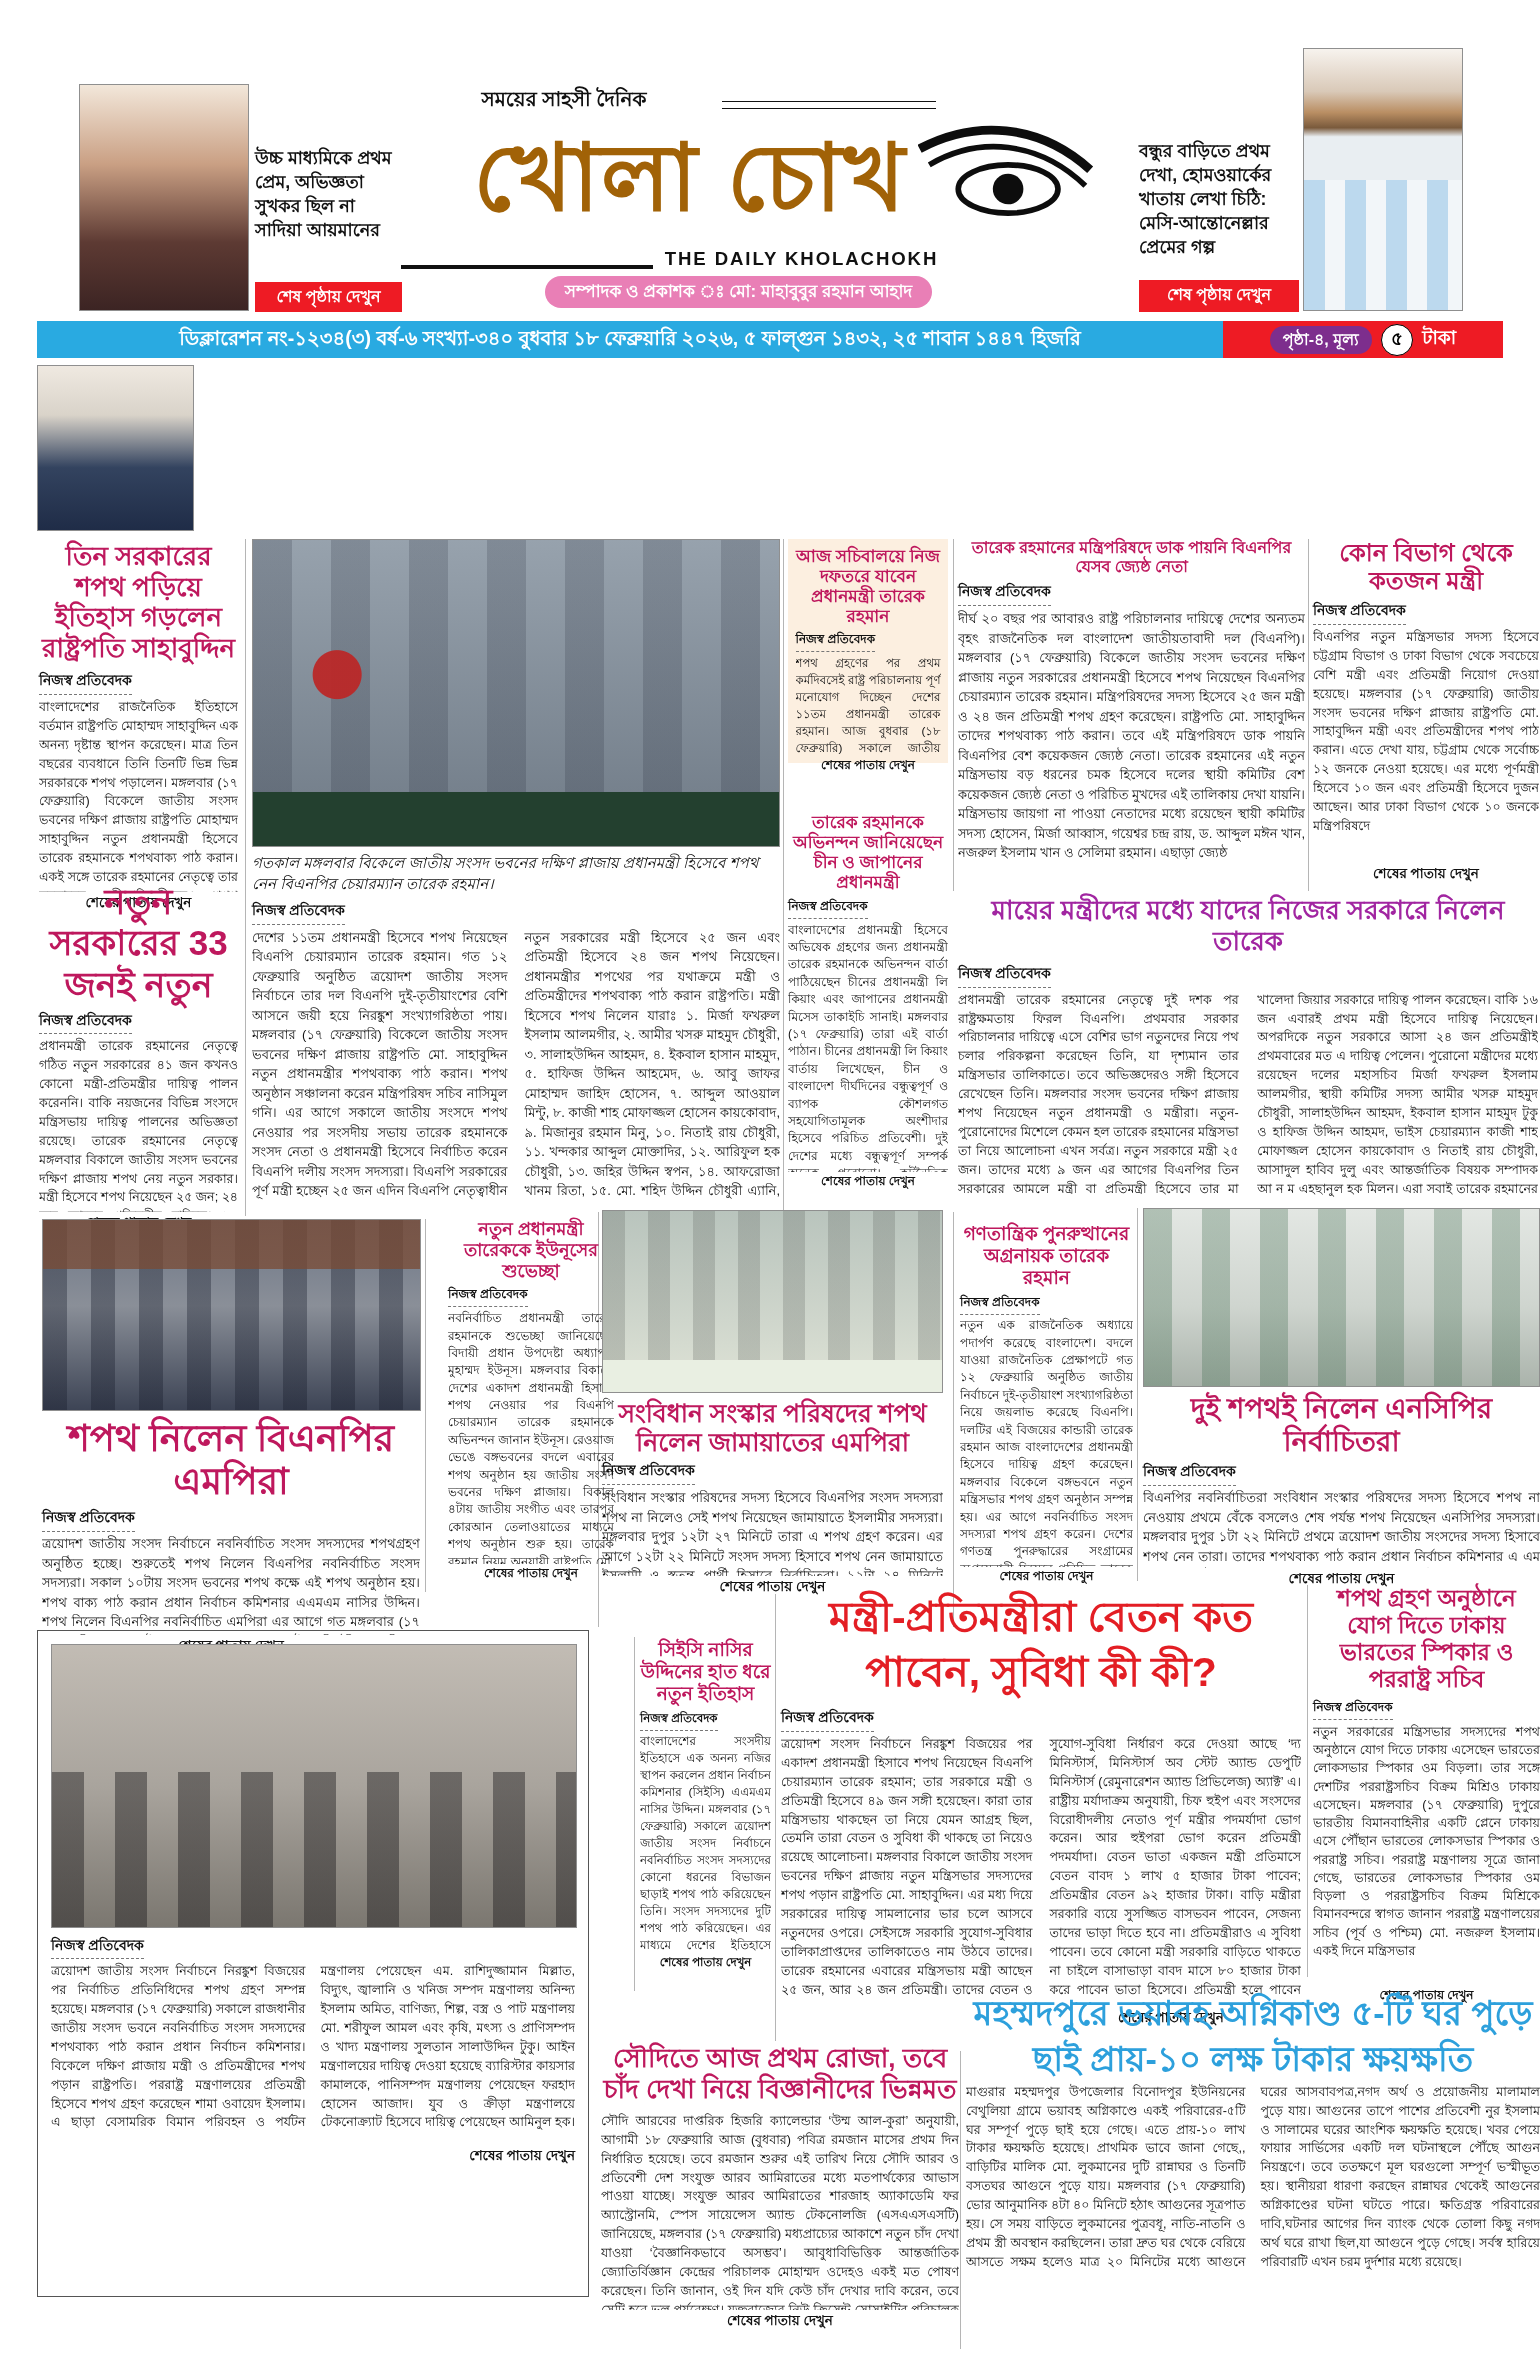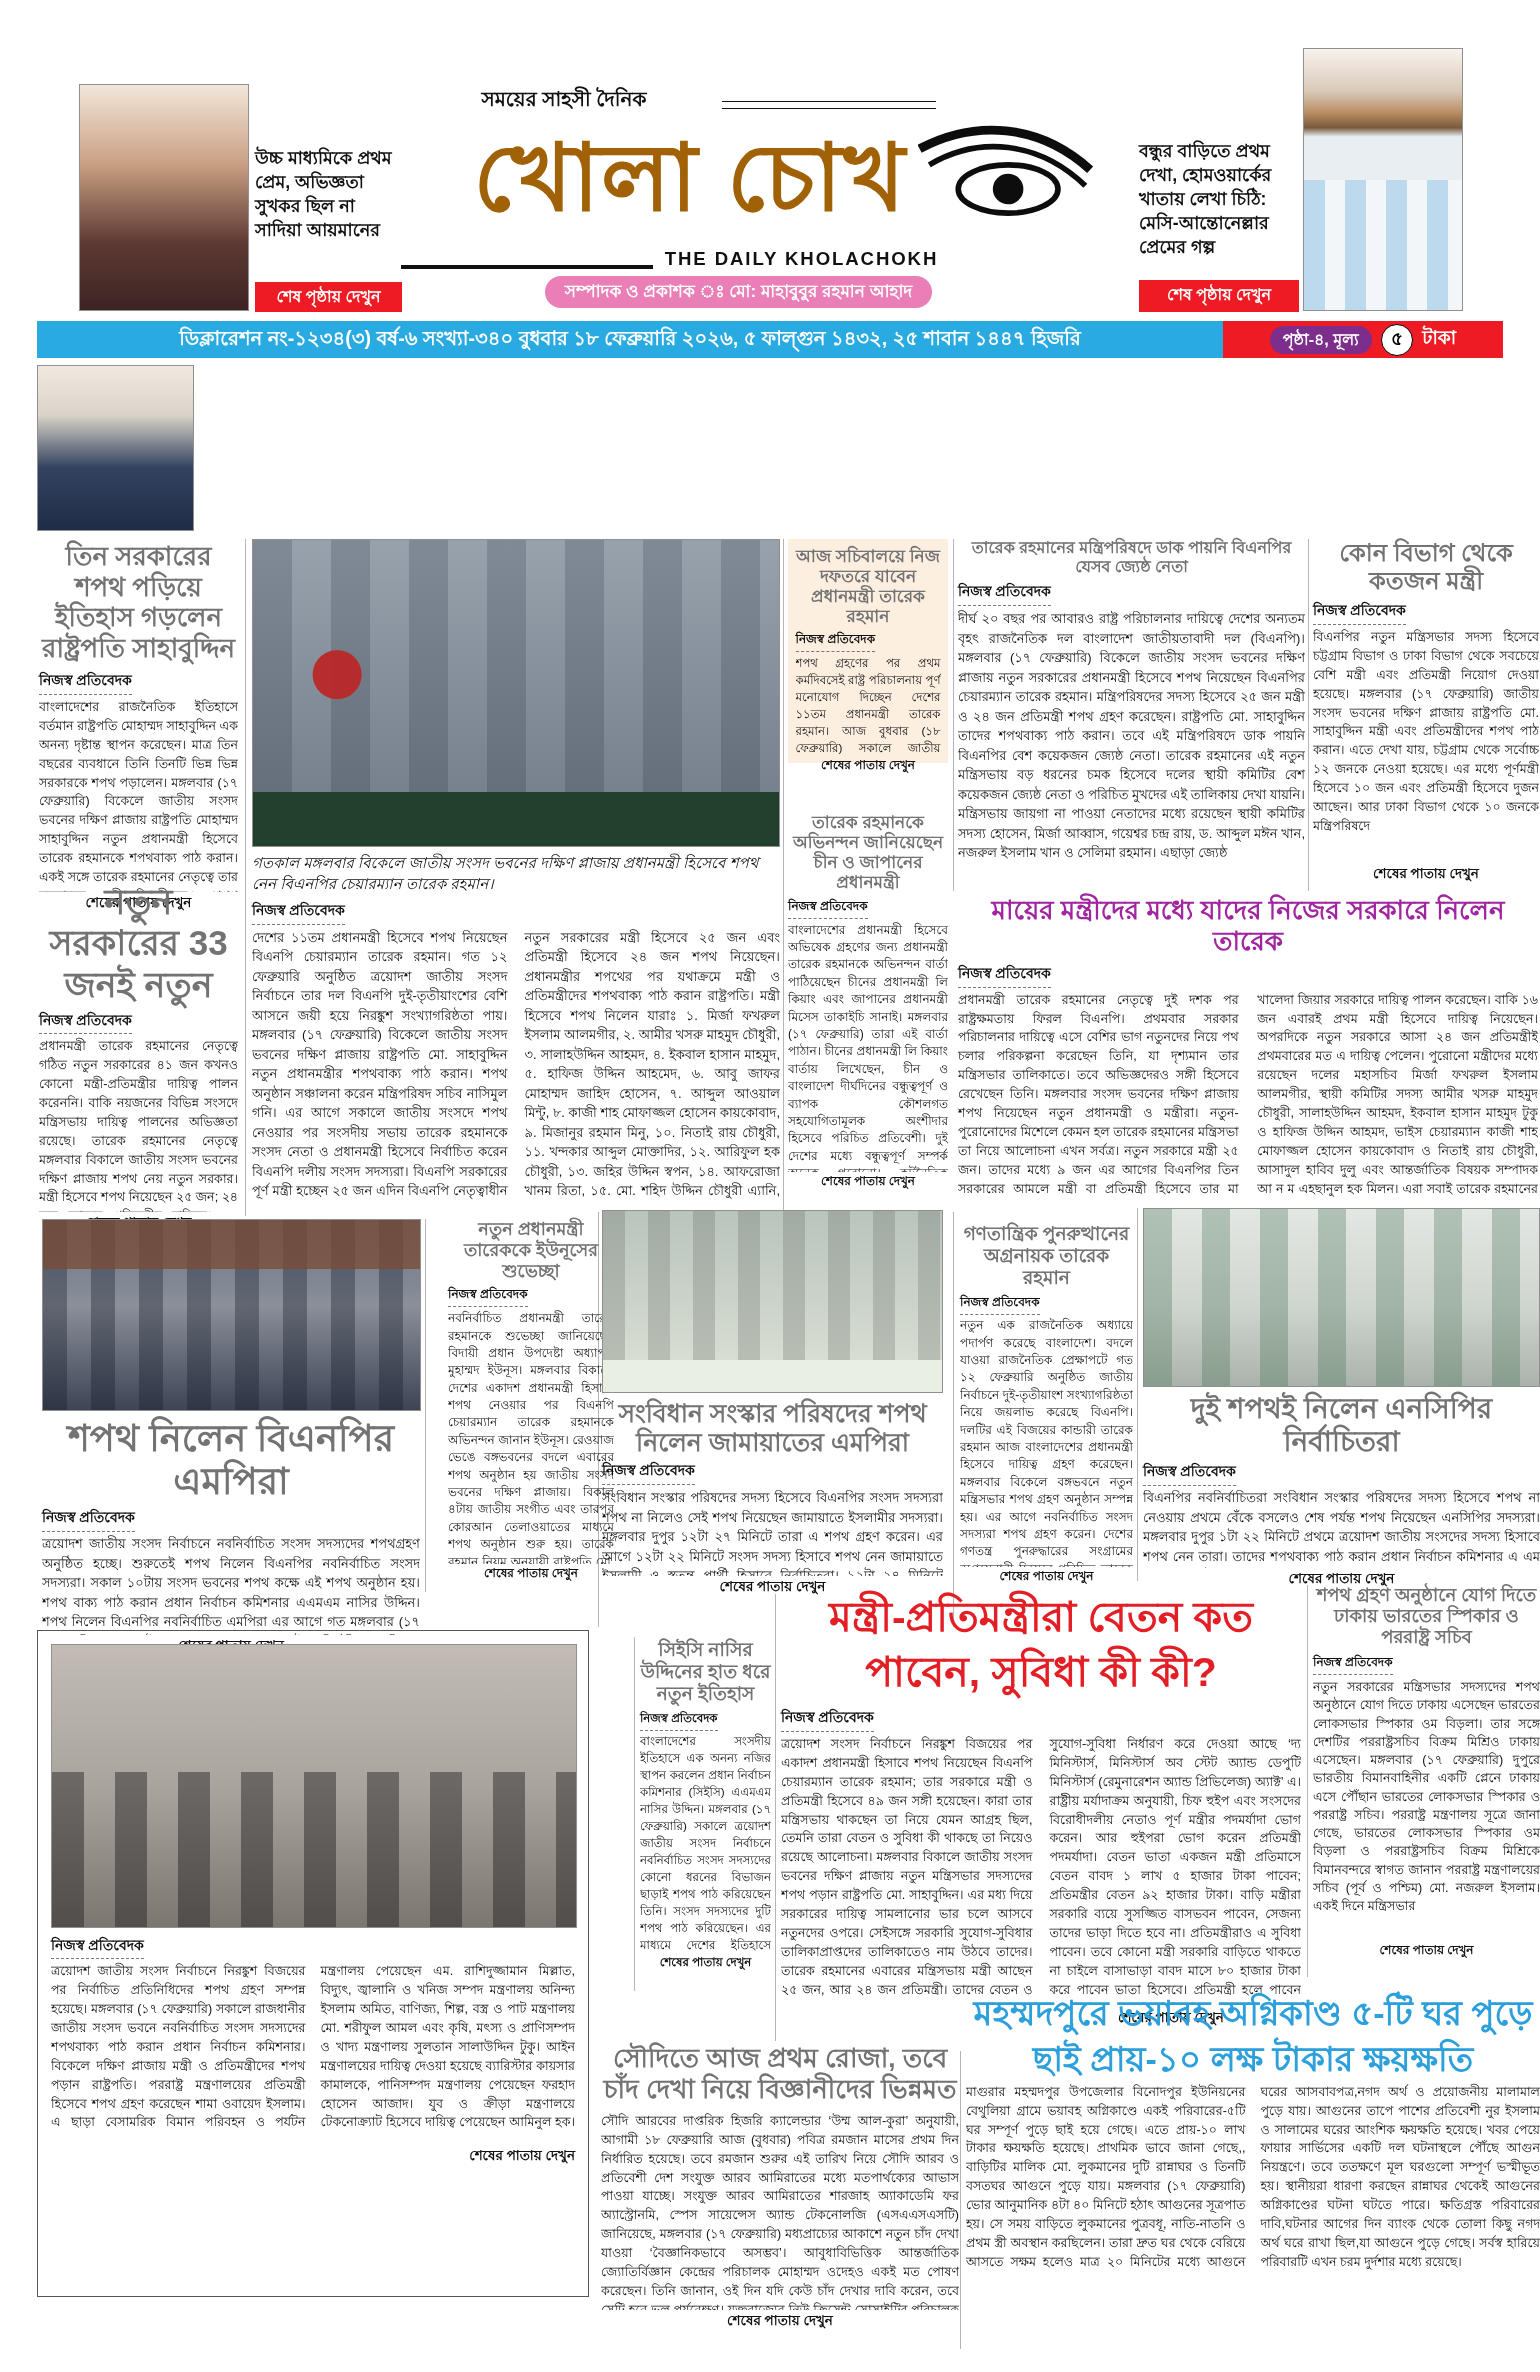--- a/index.html
+++ b/index.html
@@ -1,20 +1,20 @@
 <!DOCTYPE html>
 <html style="font-size:15px"><head>
 <meta charset="utf-8">
 <style>
   html,body{margin:0;padding:0;background:#e9e9e9;}
   #page{position:relative;width:1541px;height:2373px;background:#fff;overflow:hidden;
         font-family:"Liberation Sans",sans-serif;color:#111;}
   .abs{position:absolute;box-sizing:border-box;}
   .photo{border:0.9px solid #8f8f8f;}
-  .hl{font-weight:bold;color:#737373;text-align:center;line-height:1.18;}
+  .hl{font-weight:bold;color:#be185d;text-align:center;line-height:1.18;}
   .byline{font-weight:bold;font-size:14px;border-bottom:0.9px dashed #777;display:inline-block;
           padding-bottom:0.9px;margin-bottom:2.8px;}
   .body{font-size:13px;line-height:1.5;text-align:justify;overflow:hidden;}
   .cols2{column-count:2;column-gap:17px;}
   .more{font-weight:bold;text-align:center;font-size:13.5px;}
   .red{color:#e31e24;} .purple{color:#a125a1;} .blue{color:#2da0dc;}
   .ear-btn{background:#ee1b24;color:#fff;font-weight:bold;font-size:16px;text-align:center;
            line-height:30px;cursor:pointer;}
   .ear-text{font-weight:bold;font-size:17.7px;line-height:1.35;}
   .pill{background:#e97fb6;color:#fff;border-radius:16px;text-align:center;font-size:17px;
@@ -216,21 +216,21 @@
   </div>
 
   <div class="abs" style="left:781px;top:1590px;width:520px;height:453px;">
     <div class="hl red" style="font-size:41px;line-height:1.35;">মন্ত্রী-প্রতিমন্ত্রীরা বেতন কত পাবেন, সুবিধা কী কী?</div>
     <div style="margin-top:5.6px;"><span class="byline">নিজস্ব প্রতিবেদক</span></div>
     <div class="body cols2" style="height:272px;font-size:12.6px;column-gap:17px;">ত্রয়োদশ সংসদ নির্বাচনে নিরঙ্কুশ বিজয়ের পর একাদশ প্রধানমন্ত্রী হিসাবে শপথ নিয়েছেন বিএনপি চেয়ারম্যান তারেক রহমান; তার সরকারে মন্ত্রী ও প্রতিমন্ত্রী হিসেবে ৪৯ জন সঙ্গী হয়েছেন। কারা তার মন্ত্রিসভায় থাকছেন তা নিয়ে যেমন আগ্রহ ছিল, তেমনি তারা বেতন ও সুবিধা কী থাকছে তা নিয়েও রয়েছে আলোচনা। মঙ্গলবার বিকালে জাতীয় সংসদ ভবনের দক্ষিণ প্লাজায় নতুন মন্ত্রিসভার সদস্যদের শপথ পড়ান রাষ্ট্রপতি মো. সাহাবুদ্দিন। এর মধ্য দিয়ে সরকারের দায়িত্ব সামলানোর ভার চলে আসবে নতুনদের ওপরে। সেইসঙ্গে সরকারি সুযোগ-সুবিধার তালিকাপ্রাপ্তদের তালিকাতেও নাম উঠবে তাদের। তারেক রহমানের এবারের মন্ত্রিসভায় মন্ত্রী আছেন ২৫ জন, আর ২৪ জন প্রতিমন্ত্রী। তাদের বেতন ও সুযোগ-সুবিধা নির্ধারণ করে দেওয়া আছে ‘দ্য মিনিস্টার্স, মিনিস্টার্স অব স্টেট অ্যান্ড ডেপুটি মিনিস্টার্স (রেমুনারেশন অ্যান্ড প্রিভিলেজ) অ্যাক্ট’ এ। রাষ্ট্রীয় মর্যাদাক্রম অনুযায়ী, চিফ হুইপ এবং সংসদের বিরোধীদলীয় নেতাও পূর্ণ মন্ত্রীর পদমর্যাদা ভোগ করেন। আর হুইপরা ভোগ করেন প্রতিমন্ত্রী পদমর্যাদা। বেতন ভাতা একজন মন্ত্রী প্রতিমাসে বেতন বাবদ ১ লাখ ৫ হাজার টাকা পাবেন; প্রতিমন্ত্রীর বেতন ৯২ হাজার টাকা। বাড়ি মন্ত্রীরা সরকারি ব্যয়ে সুসজ্জিত বাসভবন পাবেন, সেজন্য তাদের ভাড়া দিতে হবে না। প্রতিমন্ত্রীরাও এ সুবিধা পাবেন। তবে কোনো মন্ত্রী সরকারি বাড়িতে থাকতে না চাইলে বাসাভাড়া বাবদ মাসে ৮০ হাজার টাকা করে পাবেন ভাতা হিসেবে। প্রতিমন্ত্রী হলে পাবেন ৭০ হাজার টাকা। নিজ বাড়ি বা ভাড়া বাড়িতে থাকলে ব্যবস্থাপনা ও রক্ষণাবেক্ষণের জন্য তিন মাসের বাড়ি ভাড়ার সমপরিমাণ টাকা তারা প্রতিবছর পাবেন। বাসভবনে বিদ্যুৎ, গ্যাস, পানি ও</div>
     <div class="more" style="margin-left:50%;">শেষের পাতায় দেখুন</div>
   </div>
 
   <div class="abs" style="left:1313px;top:1585px;width:227px;height:399px;">
-    <div class="hl" style="font-size:18px;">শপথ গ্রহণ অনুষ্ঠানে যোগ দিতে ঢাকায় ভারতের স্পিকার ও পররাষ্ট্র সচিব</div>
+    <div class="hl" style="font-size:23px;">শপথ গ্রহণ অনুষ্ঠানে যোগ দিতে ঢাকায় ভারতের স্পিকার ও পররাষ্ট্র সচিব</div>
     <div style="margin-top:3.7px;"><span class="byline" style="font-size:12px;">নিজস্ব প্রতিবেদক</span></div>
     <div class="body" style="height:263px;font-size:12.6px;line-height:1.45;">নতুন সরকারের মন্ত্রিসভার সদস্যদের শপথ অনুষ্ঠানে যোগ দিতে ঢাকায় এসেছেন ভারতের লোকসভার স্পিকার ওম বিড়লা। তার সঙ্গে দেশটির পররাষ্ট্রসচিব বিক্রম মিশ্রিও ঢাকায় এসেছেন। মঙ্গলবার (১৭ ফেব্রুয়ারি) দুপুরে ভারতীয় বিমানবাহিনীর একটি প্লেনে ঢাকায় এসে পৌঁছান ভারতের লোকসভার স্পিকার ও পররাষ্ট্র সচিব। পররাষ্ট্র মন্ত্রণালয় সূত্রে জানা গেছে, ভারতের লোকসভার স্পিকার ওম বিড়লা ও পররাষ্ট্রসচিব বিক্রম মিশ্রিকে বিমানবন্দরে স্বাগত জানান পররাষ্ট্র মন্ত্রণালয়ের সচিব (পূর্ব ও পশ্চিম) মো. নজরুল ইসলাম। একই দিনে মন্ত্রিসভার</div>
     <div class="more" style="font-size:12px;">শেষের পাতায় দেখুন</div>
   </div>
 
   <div class="vr" style="left:960px;top:2051px;height:298px;"></div>
 
   <div class="abs" style="left:601px;top:2043px;width:358px;height:313px;">
     <div class="hl" style="font-size:26px;">সৌদিতে আজ প্রথম রোজা, তবে চাঁদ দেখা নিয়ে বিজ্ঞানীদের ভিন্নমত</div>
     <div class="body" style="height:198px;font-size:12.6px;margin-top:7.5px;">সৌদি আরবের দাপ্তরিক হিজরি ক্যালেন্ডার ‘উম্ম আল-কুরা’ অনুযায়ী, আগামী ১৮ ফেব্রুয়ারি আজ (বুধবার) পবিত্র রমজান মাসের প্রথম দিন নির্ধারিত হয়েছে। তবে রমজান শুরুর এই তারিখ নিয়ে সৌদি আরব ও প্রতিবেশী দেশ সংযুক্ত আরব আমিরাতের মধ্যে মতপার্থক্যের আভাস পাওয়া যাচ্ছে। সংযুক্ত আরব আমিরাতের শারজাহ অ্যাকাডেমি ফর অ্যাস্ট্রোনমি, স্পেস সায়েন্সেস অ্যান্ড টেকনোলজি (এসএএসএসটি) জানিয়েছে, মঙ্গলবার (১৭ ফেব্রুয়ারি) মধ্যপ্রাচ্যের আকাশে নতুন চাঁদ দেখা যাওয়া ‘বৈজ্ঞানিকভাবে অসম্ভব’। আবুধাবিভিত্তিক আন্তর্জাতিক জ্যোতির্বিজ্ঞান কেন্দ্রের পরিচালক মোহাম্মদ ওদেহও একই মত পোষণ করেছেন। তিনি জানান, ওই দিন যদি কেউ চাঁদ দেখার দাবি করেন, তবে সেটি হবে ভুল পর্যবেক্ষণ। যুক্তরাজ্যের নিউ ক্রিসেন্ট সোসাইটির পরিচালক ইমাদ আহমেদও এই বিষয়ে একমত। তিনি জানান, ১৭ ফেব্রুয়ারি শুধু মধ্যপ্রাচ্যই নয় বরং এশিয়া, আফ্রিকা ও ইউরোপের কোথাও</div>

